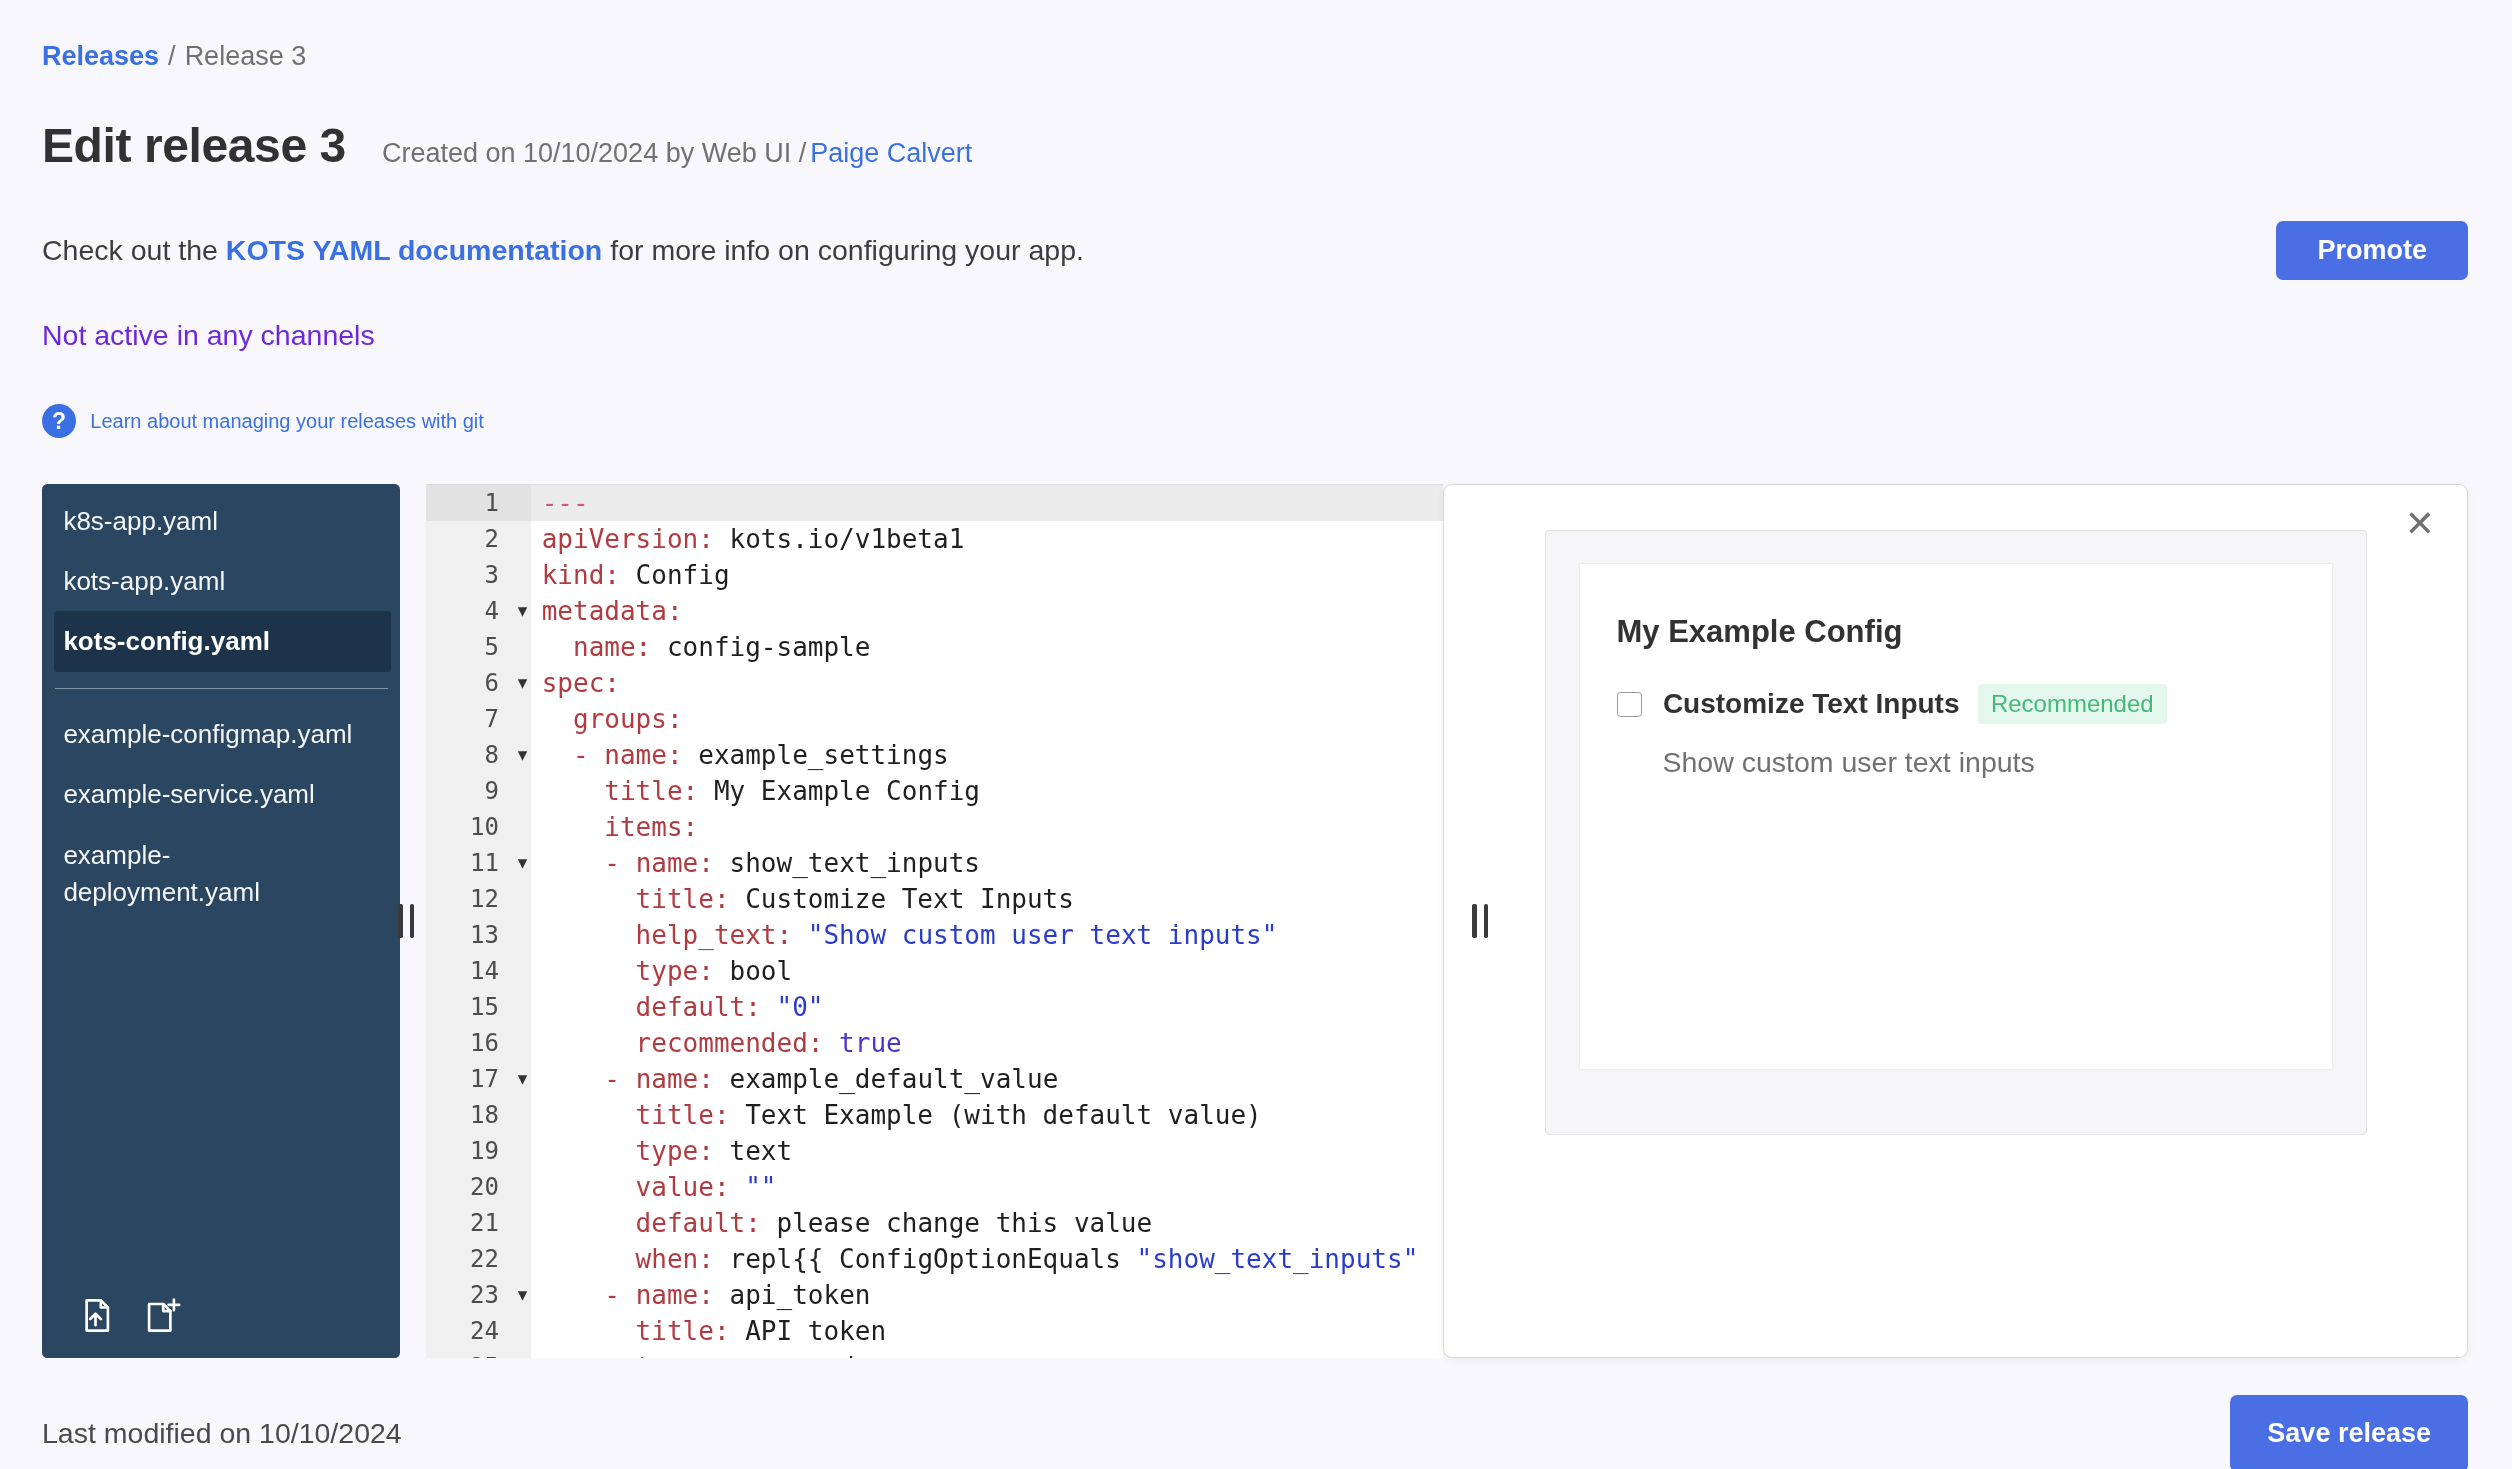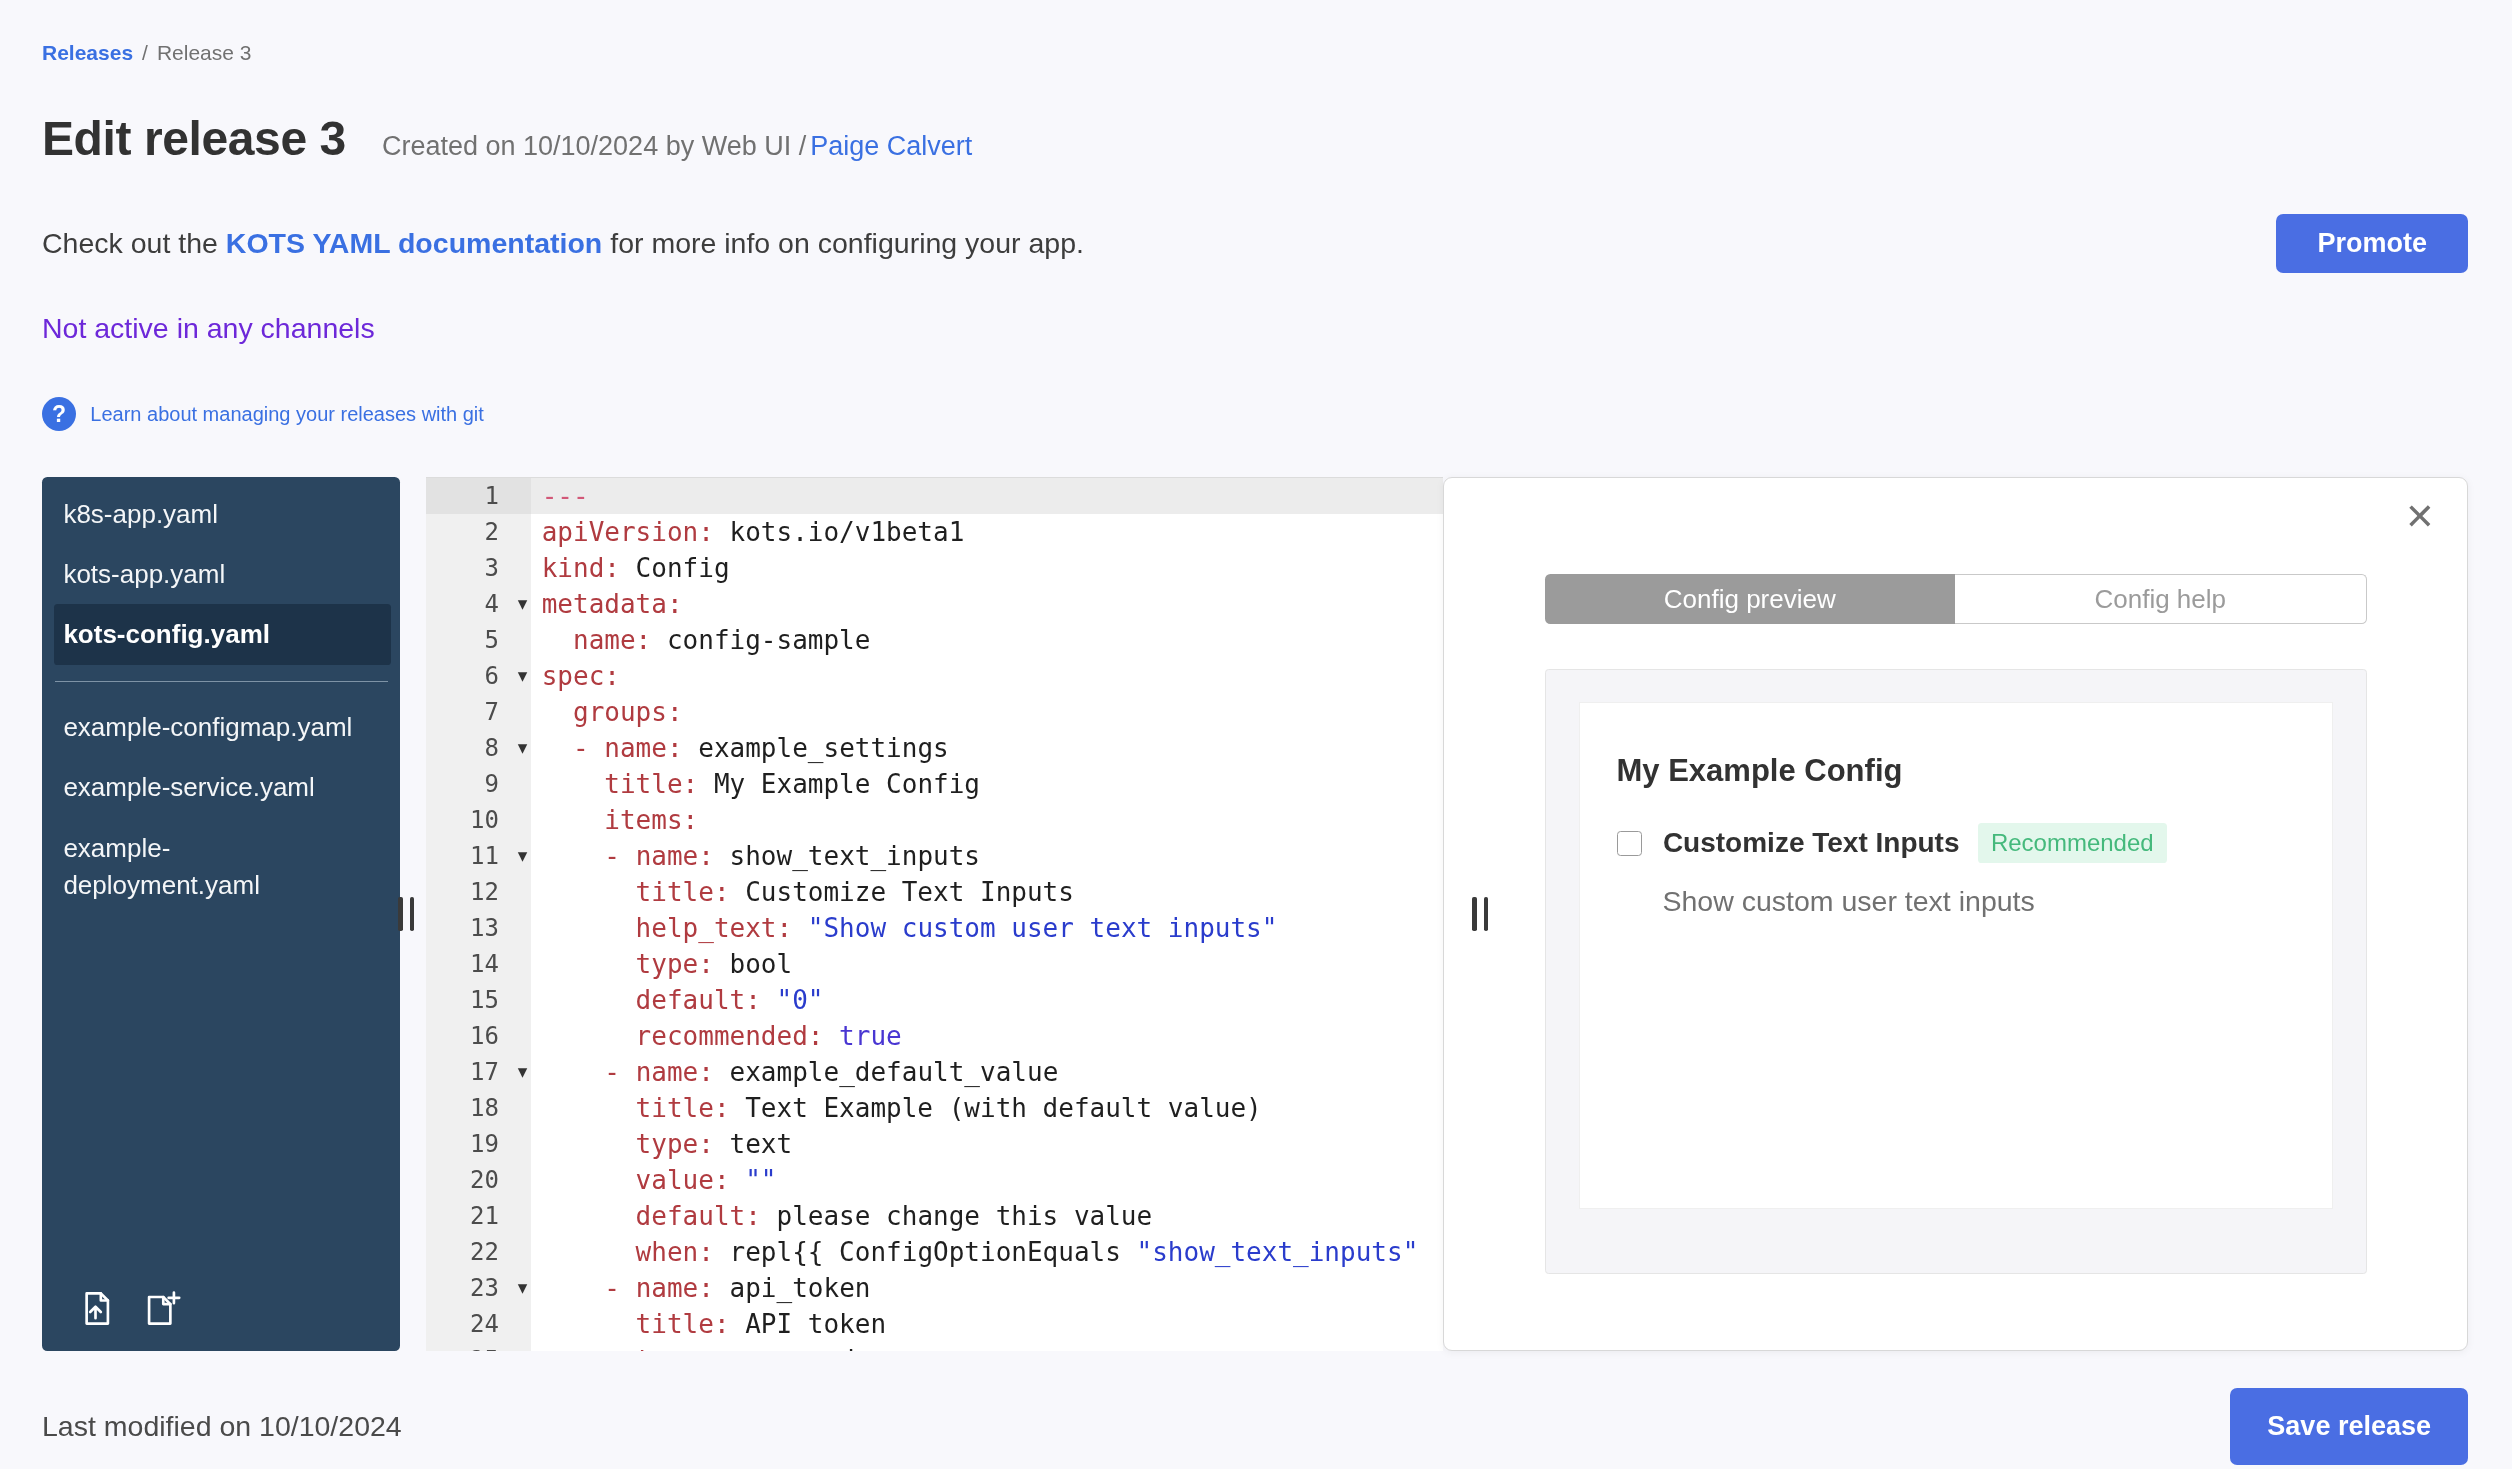--- a/index.html
+++ b/index.html
@@ -6,21 +6,21 @@
   html,body { width:2512px; height:1469px; }
   body {
     position:relative; overflow:hidden;
     background:#f8f8fc;
     font-family:"Liberation Sans", sans-serif;
     color:#323232;
   }
   .page { padding:41px 44px 0 42px; position:relative; height:100%; }
 
   
-  .breadcrumb { font-size:21px; color:#717171; }
+  .breadcrumb { font-size:27px; color:#717171; }
   .breadcrumb a { color:#3a70e2; text-decoration:none; font-weight:bold; }
   .breadcrumb .sep { margin:0 9px; color:#717171; }
 
   
   .title-row { margin-top:46px; display:flex; align-items:baseline; }
   .page-title { font-size:48px; font-weight:bold; color:#323232; letter-spacing:-0.4px; }
   .created-meta { margin-left:36px; font-size:27px; color:#717171; }
   .created-meta a { color:#3a70e2; text-decoration:none; margin-left:4px; }
 
   
@@ -195,24 +195,20 @@
           <div class="code-line"><div class="gutter-cell"><span class="ln">21</span></div><div class="code-text"><span class="tk-pl">      </span><span class="tk-key">default:</span><span class="tk-pl"> please change this value</span></div></div>
           <div class="code-line"><div class="gutter-cell"><span class="ln">22</span></div><div class="code-text"><span class="tk-pl">      </span><span class="tk-key">when:</span><span class="tk-pl"> repl{{ ConfigOptionEquals </span><span class="tk-str">"show_text_inputs"</span></div></div>
           <div class="code-line"><div class="gutter-cell"><span class="ln">23</span><span class="fold">▾</span></div><div class="code-text"><span class="tk-pl">    </span><span class="tk-key">-</span><span class="tk-pl"> </span><span class="tk-key">name:</span><span class="tk-pl"> api_token</span></div></div>
           <div class="code-line"><div class="gutter-cell"><span class="ln">24</span></div><div class="code-text"><span class="tk-pl">      </span><span class="tk-key">title:</span><span class="tk-pl"> API token</span></div></div>
           <div class="code-line"><div class="gutter-cell"><span class="ln">25</span></div><div class="code-text"><span class="tk-pl">      </span><span class="tk-key">type:</span><span class="tk-pl"> password</span></div></div>
         </div>
     </div>
 
     <div class="preview-panel">
       <span class="close-x">✕</span>
-      <div class="tab-bar">
-        <div class="tab active">Config preview</div>
-        <div class="tab inactive">Config help</div>
-      </div>
       <div class="preview-body">
         <div class="config-card">
           <div class="config-group-title">My Example Config</div>
           <div class="config-item-row">
             <input type="checkbox" class="config-checkbox" style="">
             <span class="config-item-title">Customize Text Inputs</span>
             <span class="badge">Recommended</span>
           </div>
           <div class="config-help-text">Show custom user text inputs</div>
         </div>

